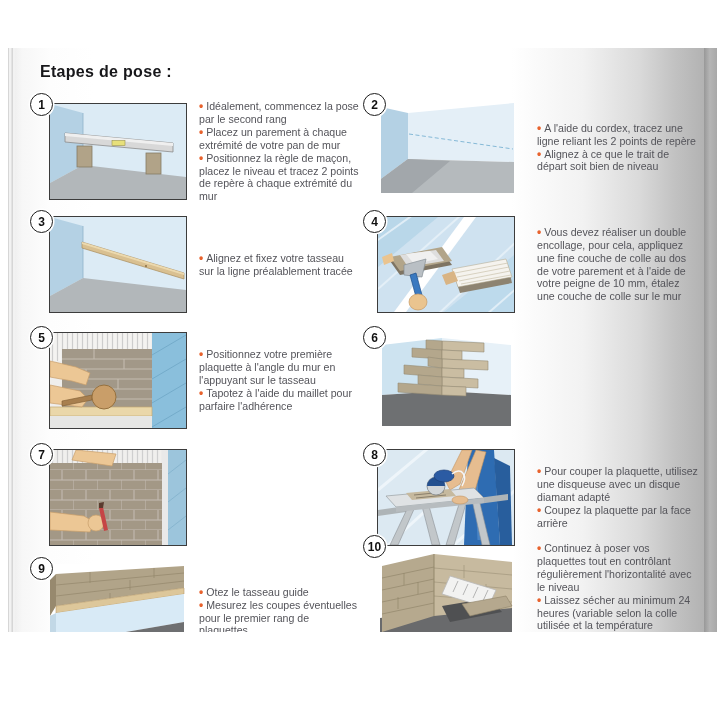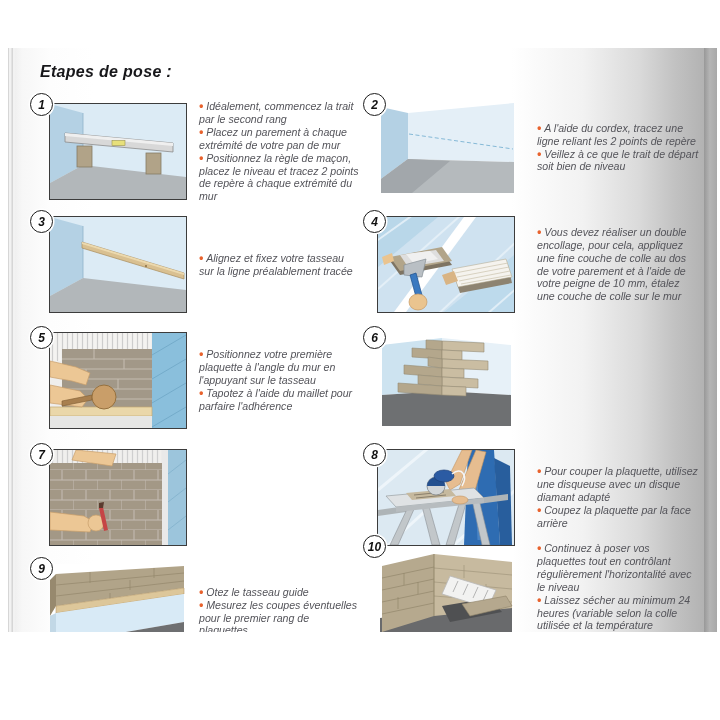--- a/index.html
+++ b/index.html
@@ -1,17 +1,17 @@
 <!DOCTYPE html>
 <html><head>
 <meta charset="utf-8">
 <style>
   * { margin:0; padding:0; box-sizing:border-box; }
   html,body { width:720px; height:720px; background:#ffffff; font-family:"Liberation Sans", sans-serif; }
-  .canvas { position:absolute; top:0; left:0; width:720px; height:632px; overflow:hidden;font-style:italic; }
+  .canvas { position:absolute; top:0; left:0; width:720px; height:632px; overflow:hidden; }
 
   
   .page { position:absolute; left:8px; top:48px; width:709px; height:625px;
     background:linear-gradient(90deg,#e9e9e9 0%,#f7f7f7 2%,#fdfdfd 6%,#ffffff 12%,#ffffff 71%,#f2f2f2 81%,#dadada 89%,#c2c2c2 94%,#b3b3b3 98%,#b3b3b3 100%);
   }
   .page-left-edge { position:absolute; left:0; top:0; width:7px; height:100%;
     background:repeating-linear-gradient(90deg,#d6d6d6 0 1px,#f2f2f2 1px 3px,#e3e3e3 3px 4px); }
   .page-right-edge { position:absolute; right:0; top:0; width:13px; height:100%;
     background:linear-gradient(90deg,#989898 0%,#b5b5b5 45%,#a8a8a8 100%); }
 
@@ -63,21 +63,21 @@
           <polygon points="0,79 33,61 136,73 136,95 0,95" fill="#b2b7ba"></polygon>
           <line x1="33" y1="9" x2="33" y2="61" stroke="#8fb3c9" stroke-width="0.8"></line>
           <rect x="27" y="42" width="15" height="21" fill="#b1a388" stroke="#857a65" stroke-width="0.8"></rect>
           <rect x="96" y="49" width="15" height="21" fill="#b1a388" stroke="#857a65" stroke-width="0.8"></rect>
           <polygon points="15,29 123,39 123,48 15,38" fill="#d8d8d8" stroke="#8b8b8b" stroke-width="0.8"></polygon>
           <polygon points="15,29 123,39 123,42 15,32" fill="#efefef"></polygon>
           <rect x="62" y="36.5" width="13" height="5" fill="#e7e07b" stroke="#9a944e" stroke-width="0.6"></rect>
         </svg>
       </div>
       <ul class="bullets">
-          <li>Idéalement, commencez la trait par le second rang</li>
+          <li>Idéalement, commencez la pose par le second rang</li>
           <li>Placez un parement à chaque extrémité de votre pan de mur</li>
           <li>Positionnez la règle de maçon, placez le niveau et tracez 2 points de repère à chaque extrémité du mur</li>
         </ul>
     </div>
   </div>
 
   <div class="step colR" style="top:93px">
     <div class="badge">
         <span>2</span>
       </div>
@@ -86,21 +86,21 @@
         <svg viewBox="0 0 136 95" preserveAspectRatio="none">
           <polygon points="3,7 30,13 30,59 3,79" fill="#b4d1e4"></polygon>
           <polygon points="30,13 136,3 136,62 30,59" fill="#e4eff7"></polygon>
           <polygon points="3,79 30,59 136,62 136,93 3,93" fill="#b5babd"></polygon>
           <polygon points="3,79 30,59 72,61 34,93 3,93" fill="#a2a7ab"></polygon>
           <line x1="31" y1="34" x2="135" y2="49" stroke="#79b2d3" stroke-width="0.9" stroke-dasharray="4,2.5"></line>
         </svg>
       </div>
       <ul class="bullets">
           <li>A l'aide du cordex, tracez une ligne reliant les 2 points de repère</li>
-          <li>Veillez à ce que le trait de départ soit bien de niveau</li>
+          <li>Alignez à ce que le trait de départ soit bien de niveau</li>
         </ul>
     </div>
   </div>
 
   <div class="step colL" style="top:210px">
     <div class="badge">
         <span>3</span>
       </div>
     <div class="row">
       <div class="ill frame">

